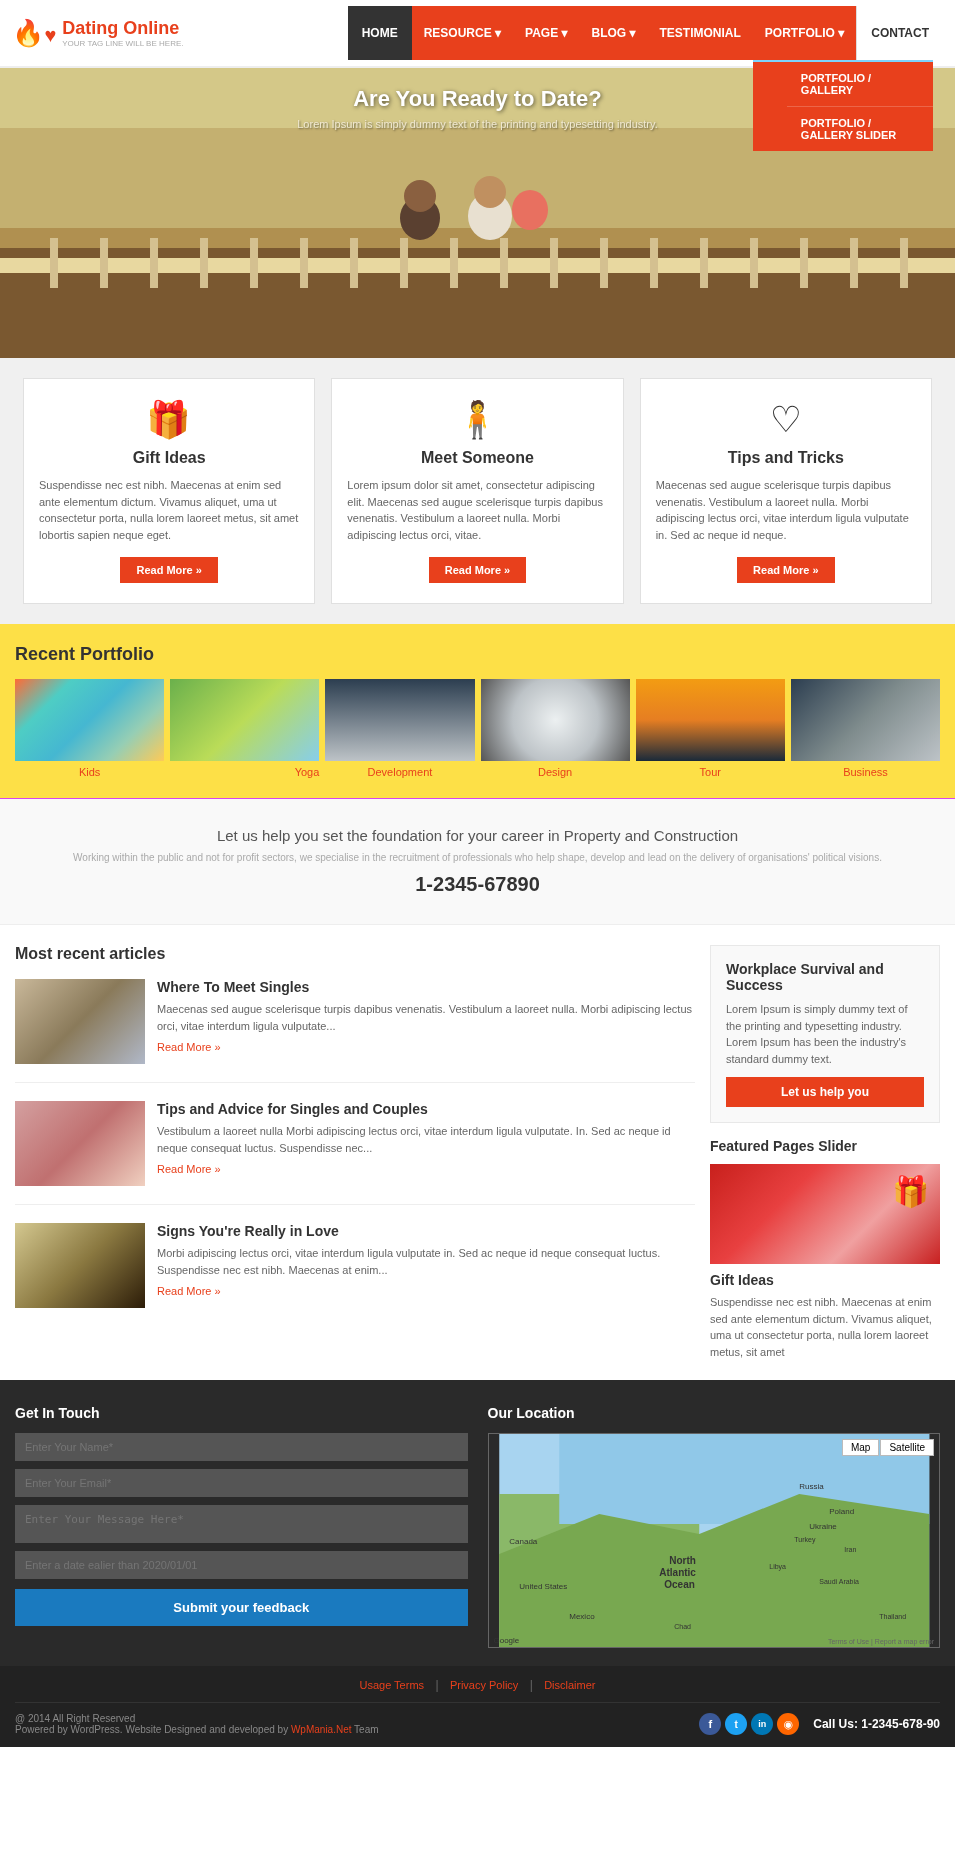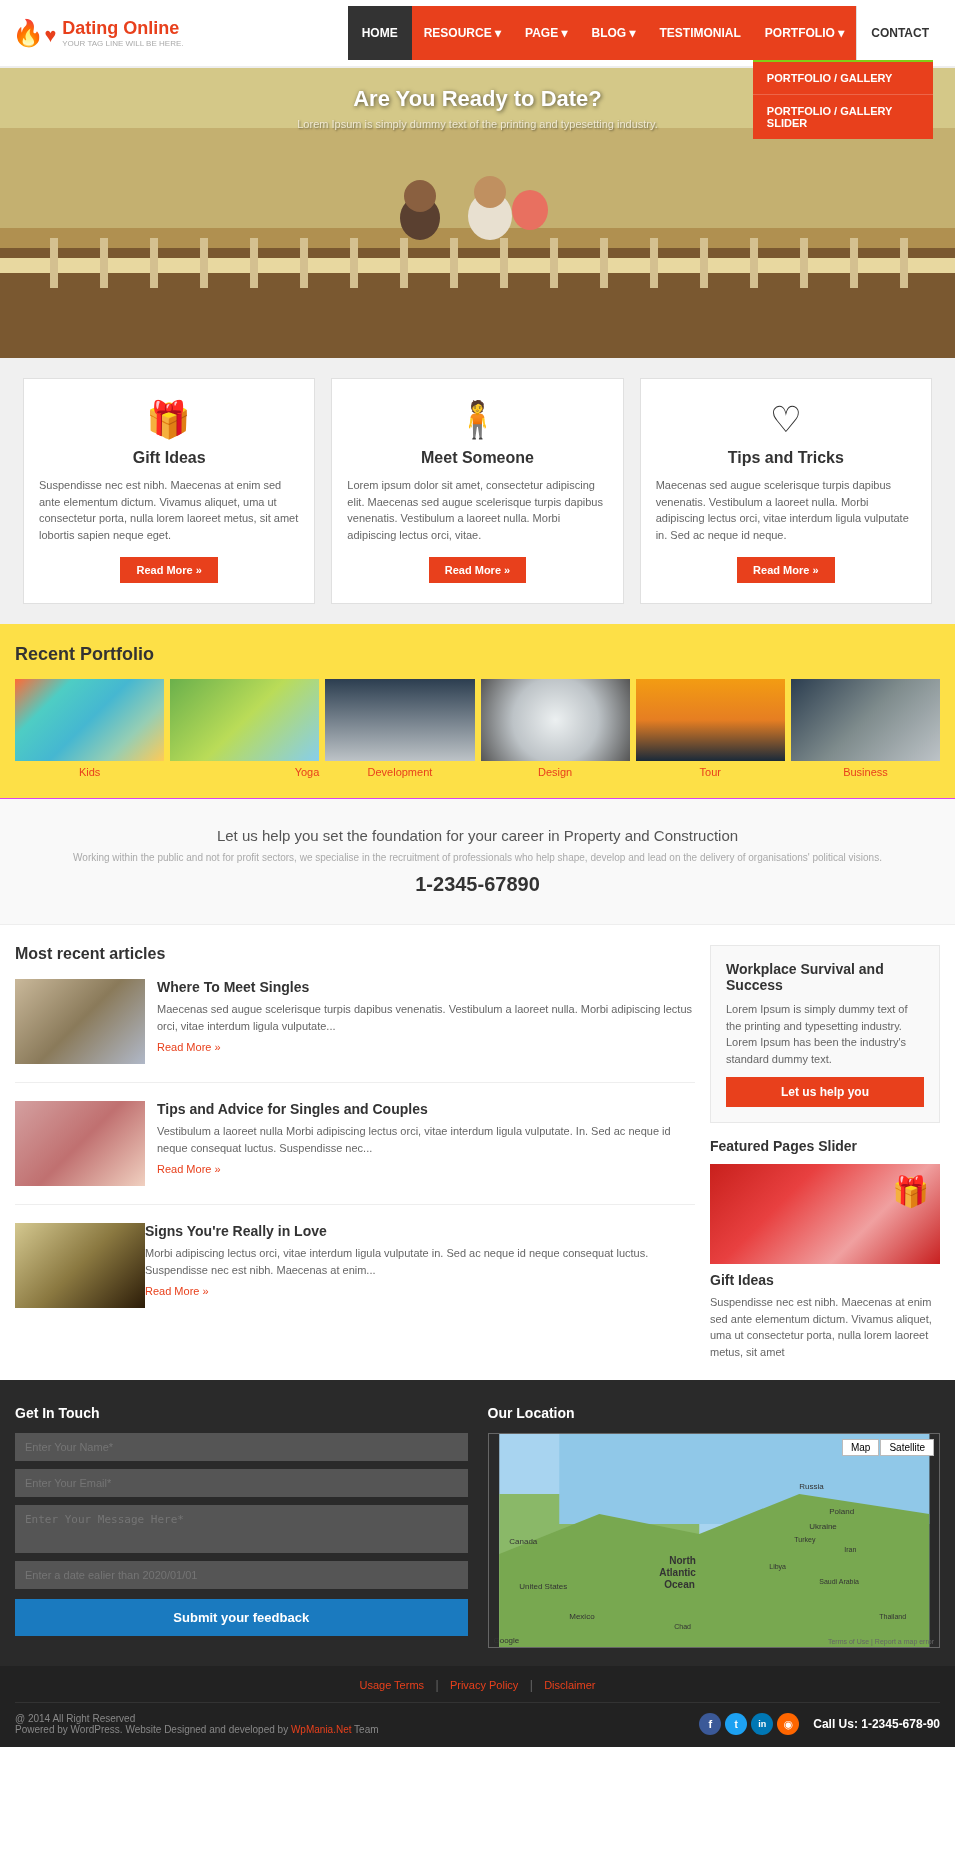--- a/index.html
+++ b/index.html
@@ -17,21 +17,21 @@
     </div>
   </div>
   <nav style="display:flex;margin-left:auto;position:relative;">
     <div style="padding:20px 14px;font-size:12px;font-weight:bold;color:#fff;background:#333;cursor:pointer;text-transform:uppercase;">HOME</div>
     <div style="padding:20px 12px;font-size:12px;font-weight:bold;color:#fff;background:#e8401c;cursor:pointer;text-transform:uppercase;">RESOURCE ▾</div>
     <div style="padding:20px 12px;font-size:12px;font-weight:bold;color:#fff;background:#e8401c;cursor:pointer;text-transform:uppercase;">PAGE ▾</div>
     <div style="padding:20px 12px;font-size:12px;font-weight:bold;color:#fff;background:#e8401c;cursor:pointer;text-transform:uppercase;">BLOG ▾</div>
     <div style="padding:20px 12px;font-size:12px;font-weight:bold;color:#fff;background:#e8401c;cursor:pointer;text-transform:uppercase;">TESTIMONIAL</div>
     <div style="padding:20px 12px;font-size:12px;font-weight:bold;color:#fff;background:#e8401c;cursor:pointer;text-transform:uppercase;position:relative;">
       PORTFOLIO ▾
-      <div style="position:absolute;top:100%;left:0;background:#e8401c;z-index:100;min-width:180px;border-top:2px solid #84cc16;">
+      <div style="position:absolute;top:100%;left:0;background:#e8401c;z-index:100;min-width:180px;border-top:2px solid #7dd3fc;padding-left:34px;">
         <div style="padding:10px 14px;color:#fff;font-size:11px;border-bottom:1px solid rgba(255,255,255,0.2);cursor:pointer;">Portfolio / Gallery</div>
         <div style="padding:10px 14px;color:#fff;font-size:11px;cursor:pointer;">Portfolio / Gallery Slider</div>
       </div>
     </div>
     <div style="padding:20px 14px;font-size:12px;font-weight:bold;color:#333;background:#fff;border-left:1px solid #ddd;cursor:pointer;text-transform:uppercase;">CONTACT</div>
   </nav>
 </header>
 
 <section style="position:relative;height:290px;overflow:hidden;">
   <div style="position:absolute;inset:0;background:linear-gradient(180deg, #c8b878 0%, #9a8050 25%, #6a5030 60%, #3a2810 100%);">
@@ -157,21 +157,21 @@
 
     <div style="display:flex;gap:12px;margin-bottom:18px;padding-bottom:18px;border-bottom:1px solid #eee;">
       <div style="width:130px;height:85px;flex-shrink:0;background:linear-gradient(135deg,#d4a0a0,#c07070,#f0d0c0);"></div>
       <div style="flex:1;">
         <div style="font-size:14px;font-weight:bold;color:#333;margin-bottom:6px;">Tips and Advice for Singles and Couples</div>
         <div style="font-size:11px;color:#666;line-height:1.5;margin-bottom:6px;">Vestibulum a laoreet nulla Morbi adipiscing lectus orci, vitae interdum ligula vulputate. In. Sed ac neque id neque consequat luctus. Suspendisse nec...</div>
         <span style="font-size:11px;color:#e8401c;cursor:pointer;">Read More »</span>
       </div>
     </div>
 
-    <div style="display:flex;margin-bottom:18px;padding-bottom:18px;">
+    <div style="display:flex;gap:12px;margin-bottom:18px;padding-bottom:18px;">
       <div style="width:130px;height:85px;flex-shrink:0;background:linear-gradient(135deg,#d4c890,#8a7840,#2c1c08);"></div>
       <div style="flex:1;">
         <div style="font-size:14px;font-weight:bold;color:#333;margin-bottom:6px;">Signs You're Really in Love</div>
         <div style="font-size:11px;color:#666;line-height:1.5;margin-bottom:6px;">Morbi adipiscing lectus orci, vitae interdum ligula vulputate in. Sed ac neque id neque consequat luctus. Suspendisse nec est nibh. Maecenas at enim...</div>
         <span style="font-size:11px;color:#e8401c;cursor:pointer;">Read More »</span>
       </div>
     </div>
   </div>
 
   <div style="width:230px;">
@@ -193,21 +193,21 @@
   </div>
 </section>
 
 <footer style="background:#2a2a2a;padding:25px 15px 0;">
   <div style="display:flex;gap:20px;">
 
     <div style="flex:1;">
       <div style="font-size:14px;font-weight:bold;color:#fff;margin-bottom:12px;">Get In Touch</div>
       <input style="width: 100%; padding: 8px 10px; margin-bottom: 8px; background: rgb(85, 85, 85); border: none; color: rgb(204, 204, 204); font-size: 11px; display: block;" placeholder="Enter Your Name*">
       <input style="width: 100%; padding: 8px 10px; margin-bottom: 8px; background: rgb(85, 85, 85); border: none; color: rgb(204, 204, 204); font-size: 11px; display: block;" placeholder="Enter Your Email*">
-      <textarea style="width: 100%; padding: 8px 10px; margin-bottom: 8px; background: rgb(85, 85, 85); border: none; color: rgb(204, 204, 204); font-size: 11px; display: block; height: 48px; resize: none;" placeholder="Enter Your Message Here*"></textarea>
+      <textarea style="width: 100%; padding: 8px 10px; margin-bottom: 8px; background: rgb(85, 85, 85); border: none; color: rgb(204, 204, 204); font-size: 11px; display: block; height: 38px; resize: none;" placeholder="Enter Your Message Here*"></textarea>
       <input style="width: 100%; padding: 8px 10px; margin-bottom: 10px; background: rgb(85, 85, 85); border: none; color: rgb(204, 204, 204); font-size: 11px; display: block;" placeholder="Enter a date ealier than 2020/01/01">
       <button style="width:100%;padding:11px;background:#1a7abf;color:#fff;border:none;font-size:13px;font-weight:bold;cursor:pointer;">Submit your feedback</button>
     </div>
 
     <div style="flex:1;">
       <div style="font-size:14px;font-weight:bold;color:#fff;margin-bottom:12px;">Our Location</div>
       <div style="position:relative;width:100%;height:215px;border:1px solid #666;overflow:hidden;">
 
         <svg width="100%" height="215" style="display:block;" viewBox="0 0 430 215">
           <rect width="430" height="215" fill="#a8d4f0"></rect>

